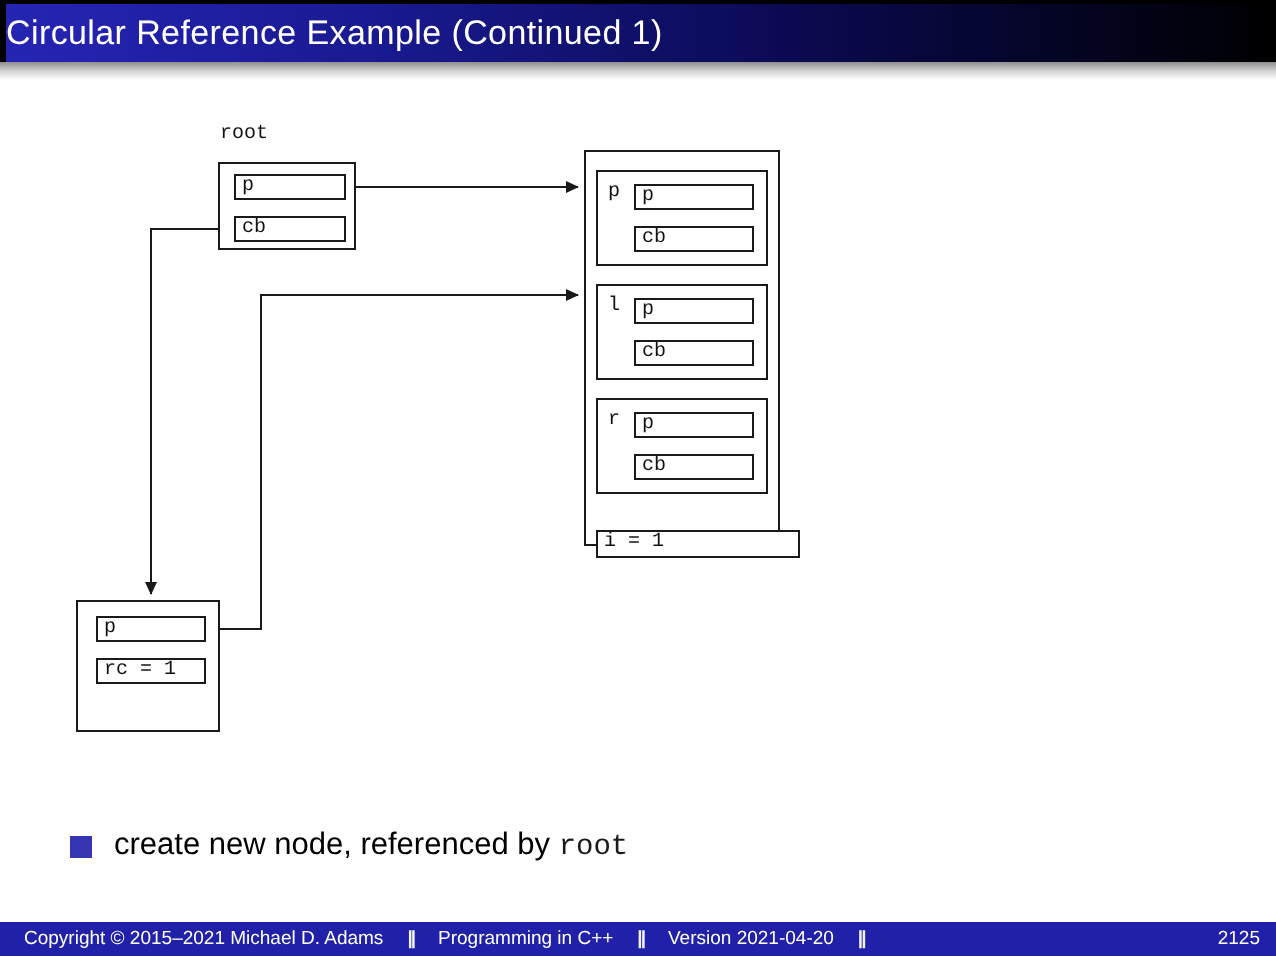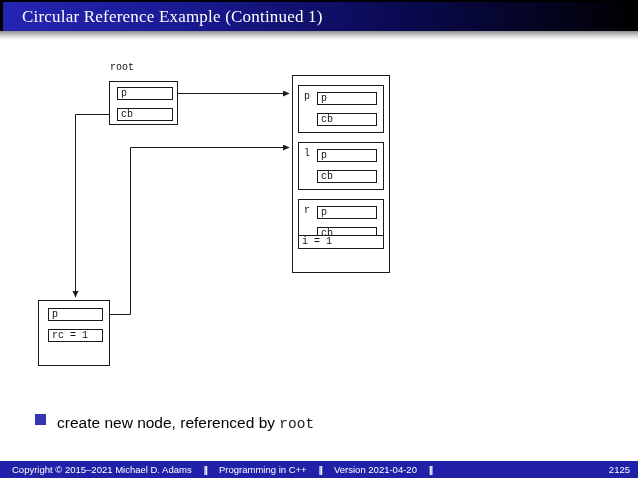--- a/index.html
+++ b/index.html
@@ -17,24 +17,22 @@
     width: 638px; height: 31px;
     box-sizing: border-box;
     border-top: 2px solid #000;
     border-left: 3px solid #000;
     background: linear-gradient(90deg, #2525b4 0%, #1a1a93 28%, #0a0a52 62%, #000000 100%);
     display: flex; align-items: center;
   }
   .header .title {
     color: #ffffff;
     font-size: 17px;
-    padding-left: 19px;
     letter-spacing: 0.2px;
     white-space: nowrap;
-    font-family: Liberation Serif, serif;
   }
   .header-shadow {
     position: absolute; left: 0; top: 31px;
     width: 638px; height: 9px;
     background: linear-gradient(180deg, #8e8e8e 0%, #d8d8d8 55%, #ffffff 100%);
   }
 
   
   .mono {
     font-family: "Liberation Mono", "DejaVu Sans Mono", monospace;
@@ -63,32 +61,32 @@
   .rec {
     position: absolute; left: 298px; width: 86px; height: 48px;
     box-sizing: border-box; border: 1px solid #1a1a1a; background: #fff;
   }
   .rec-p { top: 85px; }
   .rec-l { top: 142px; }
   .rec-r { top: 199px; }
   .rec .rec-label { position: absolute; left: 5px; top: 5px; }
   .rec .f1 { left: 18px; top: 6px;  width: 60px; height: 13px; }
   .rec .f2 { left: 18px; top: 27px; width: 60px; height: 13px; }
-  .i-field  { left: 298px; top: 235px; width: 86px; height: 14px; line-height: 12px; }
+  .i-field  { left: 298px; top: 265px; width: 102px; height: 14px; line-height: 12px; }
 
   .old-box  { left: 38px; top: 300px; width: 72px; height: 66px; }
   .old-f-p  { left: 48px; top: 308px; width: 55px; height: 13px; }
   .old-f-rc { left: 48px; top: 329px; width: 55px; height: 13px; font-family: Liberation Mono, monospace; }
 
   .wires { position: absolute; left: 0; top: 0; width: 638px; height: 478px; pointer-events: none; }
 
   
   .bullet-row {
     position: absolute; left: 35px; top: 414px;
-    display: flex; 
+    display: flex; align-items: center;
   }
   .bullet-square {
     width: 11px; height: 11px;
     background: #3534b3;
     margin-right: 11px;
     flex: 0 0 auto;
   }
   .bullet-text { font-size: 15.5px; color: #000; white-space: nowrap; }
   .bullet-text .code {
     font-family: "Liberation Mono", "DejaVu Sans Mono", monospace;

